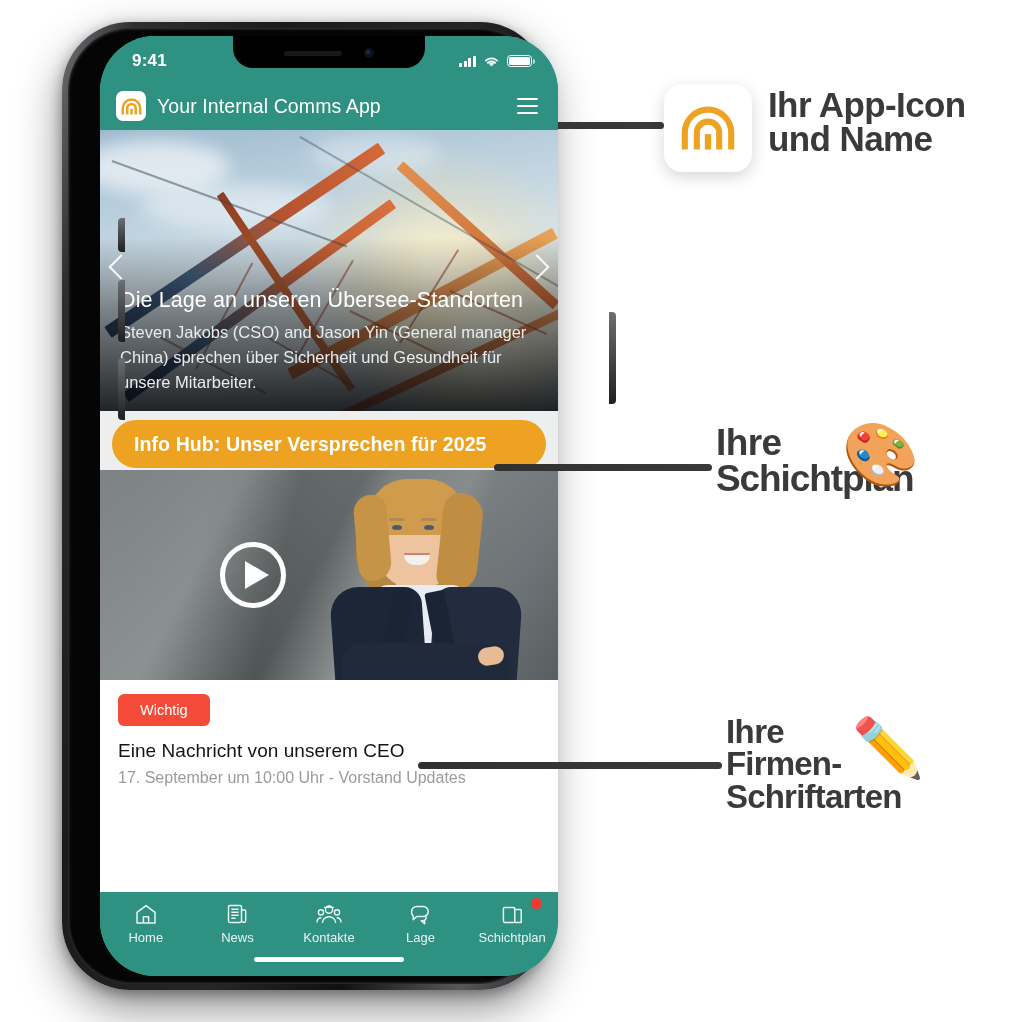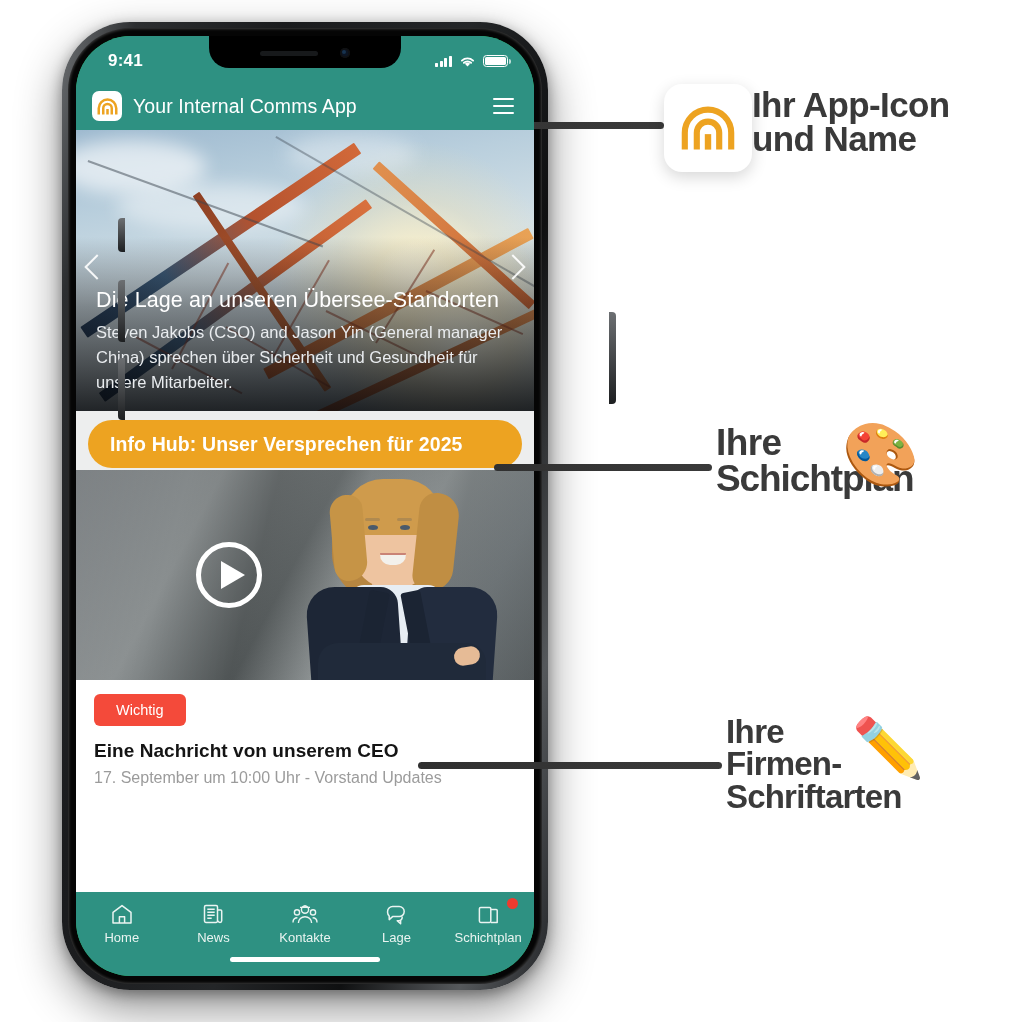--- a/index.html
+++ b/index.html
@@ -26,20 +26,21 @@
     background: #050505;
     padding: 8px;
     box-shadow: inset 0 0 3px 1px rgba(255,255,255,.22);
   }
   #screen {
     position: relative;
     width: 100%; height: 100%;
     border-radius: 55px;
     background: #22c55e;
     overflow: hidden;
+    margin-left: 24px;
   }
   
   .side-btn { position: absolute; background: linear-gradient(180deg,#6c6f72,#1d1f21); border-radius: 3px; }
   #btn-mute   { left: 56px; top: 196px;  width: 7px; height: 34px; border-radius: 4px 0 0 4px; }
   #btn-volup  { left: 56px; top: 258px;  width: 7px; height: 62px; border-radius: 4px 0 0 4px; }
   #btn-voldn  { left: 56px; top: 336px;  width: 7px; height: 62px; border-radius: 4px 0 0 4px; }
   #btn-power  { left: 547px; top: 290px; width: 7px; height: 92px; border-radius: 0 4px 4px 0; }
 
   
   #status-bar {
@@ -143,41 +144,41 @@
   #p-arms { position:absolute; left:14px; top:168px; width:168px; height:38px; background:#202a3a; border-radius:20px 20px 0 0; }
   #p-hand { position:absolute; left:150px; top:172px; width:26px; height:18px; background:#e6bb96; border-radius:9px; transform: rotate(-10deg); }
   #play-btn { position:absolute; left:120px; top:72px; width:66px; height:66px; border-radius:50%;
     border: 5px solid #fff; display:flex; align-items:center; justify-content:center; cursor:pointer; }
   #play-tri { width:0; height:0; border-left: 24px solid #fff; border-top: 14px solid transparent; border-bottom: 14px solid transparent; margin-left:8px; }
 
   
   #article { padding: 14px 18px 6px; background:#fff; }
   #badge-wichtig { display:inline-block; background:#F44A3A; color:#fff; font-size:14.5px;
     padding: 8px 22px; border-radius: 6px; text-align: right; }
-  #art-title { font-size:19px; font-weight:bold; color:#141414; margin-top:14px; letter-spacing:.05px; }
+  #art-title { font-size:19px; font-weight:normal; color:#141414; margin-top:14px; letter-spacing:.05px; }
   #art-meta { font-size:16px; color:#9b9b9b; margin-top:7px; }
   #art-body { font-size:17px; color:#3a3a3a; line-height:1.56; margin-top:7px; }
 
   
   #tab-bar {
     position:absolute; left:0; right:0; bottom:0; height:84px; background:#2E9182;
     display:flex; align-items:flex-start; padding-top:9px; z-index:5;
   }
   .tab { flex:1 1 0; display:flex; flex-direction:column; align-items:center; gap:5px; cursor:pointer; position:relative; }
   .tab .ti { height:24px; display:flex; align-items:flex-end; }
   .tab .tl { color:#eaf4f1; font-size:13px; }
   .tab .dot { position:absolute; right:16px; top:-3px; width:11px; height:11px; border-radius:50%; background:#ED3B2F; }
   #home-indicator { position:absolute; left:50%; transform:translateX(-50%); bottom:14px;
     width:150px; height:5px; border-radius:3px; background:#fff; z-index:6; }
 
   
   .lead { position:absolute; height:7px; border-radius:4px;
     background: linear-gradient(90deg,#303030,#3a3a3a); z-index: 2; }
   .callout-text { position:absolute; color:#3a3a3a; font-weight:bold; line-height:.98; letter-spacing:-.6px; }
-  #co1 { left:752px; top:88px; font-size:35px; z-index:3; }
+  #co1 { left:768px; top:88px; font-size:35px; z-index:3; }
   #co2 { left:716px; top:425px; font-size:37px; z-index:3; }
   #co3 { left:726px; top:716px; font-size:33px; z-index:3; }
   #co1 .l2, #co2 .l2, #co3 .l2, #co3 .l3 { display:block; }
   #co2 .l2 { letter-spacing:-1.1px; }
   #co3 .l2, #co3 .l3 { letter-spacing:-.8px; }
 
   #app-icon-big { position:absolute; left:664px; top:84px; width:88px; height:88px;
     background:#fff; border-radius:18px; display:flex; align-items:center; justify-content:center;
     box-shadow: 0 5px 16px rgba(0,0,0,.16); z-index:3; }
 

